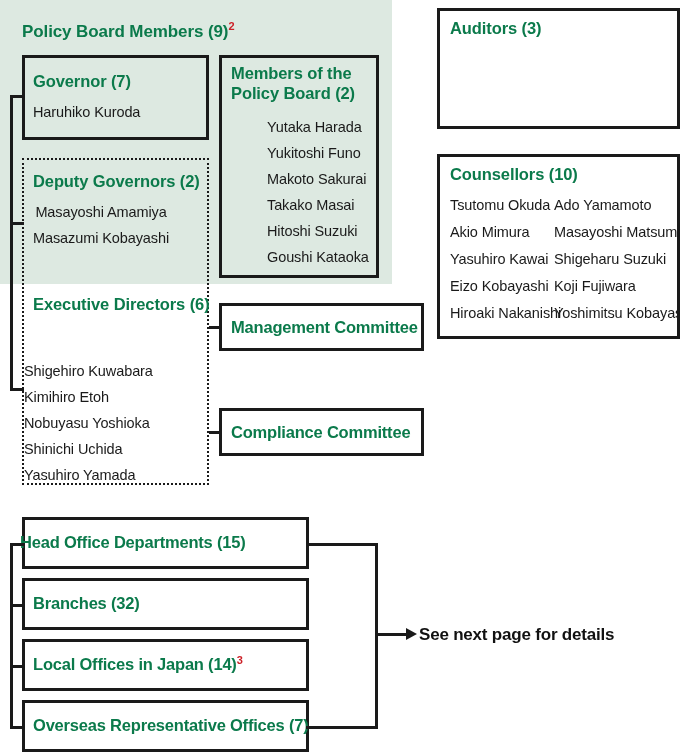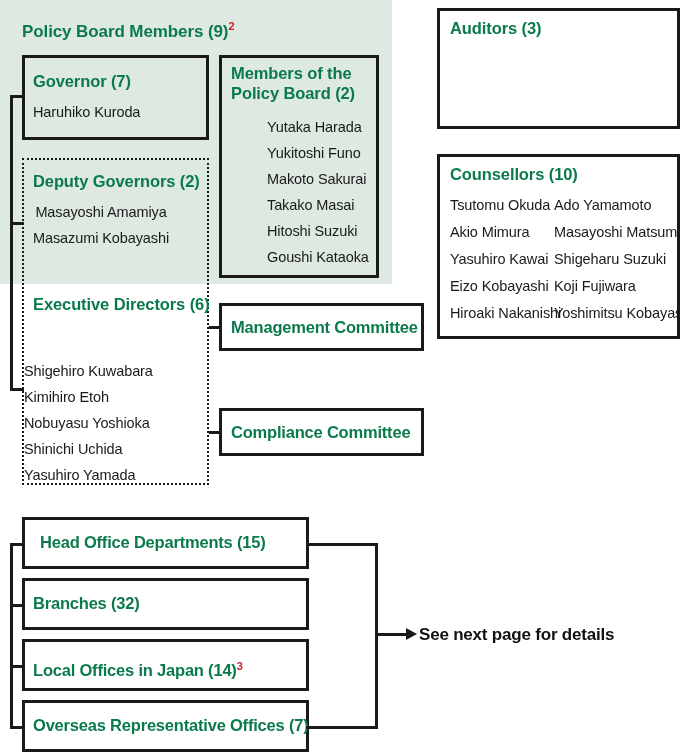--- a/index.html
+++ b/index.html
@@ -192,29 +192,29 @@
     <span class="name">Ado Yamamoto</span>
     <span class="name">Masayoshi Matsumoto</span>
     <span class="name">Shigeharu Suzuki</span>
     <span class="name">Koji Fujiwara</span>
     <span class="name">Yoshimitsu Kobayashi</span>
   </div>
 
   <div class="vline" style="left:10px; top:543px; height:184px;"></div>
 
   <div class="box white" style="left:22px; top:517px; width:287px; height:52px;"></div>
-  <div class="boxtitle" style="left:40px; top:533px;"><span>Head Office Departments (15)</span></div>
+  <div class="boxtitle" style="left:20px; top:533px;"><span>Head Office Departments (15)</span></div>
   <div class="hline" style="left:10px; top:543px; width:14px;"></div>
 
   <div class="box white" style="left:22px; top:578px; width:287px; height:52px;"></div>
   <div class="boxtitle" style="left:33px; top:594px;"><span>Branches (32)</span></div>
   <div class="hline" style="left:10px; top:604px; width:14px;"></div>
 
   <div class="box white" style="left:22px; top:639px; width:287px; height:52px;"></div>
-  <div class="boxtitle" style="left:33px; top:655px;margin-top:6px;"><span>Local Offices in Japan (14)</span><span class="sup">3</span></div>
+  <div class="boxtitle" style="left:33px; top:655px;"><span>Local Offices in Japan (14)</span><span class="sup">3</span></div>
   <div class="hline" style="left:10px; top:665px; width:14px;"></div>
 
   <div class="box white" style="left:22px; top:700px; width:287px; height:52px;"></div>
   <div class="boxtitle" style="left:33px; top:716px;"><span>Overseas Representative Offices (7)</span></div>
   <div class="hline" style="left:10px; top:726px; width:14px;"></div>
 
   <div class="hline" style="left:306px; top:543px; width:72px;"></div>
   <div class="hline" style="left:306px; top:726px; width:72px;"></div>
   <div class="vline" style="left:375px; top:543px; height:186px;"></div>
   <div class="hline" style="left:375px; top:633px; width:34px;"></div>

